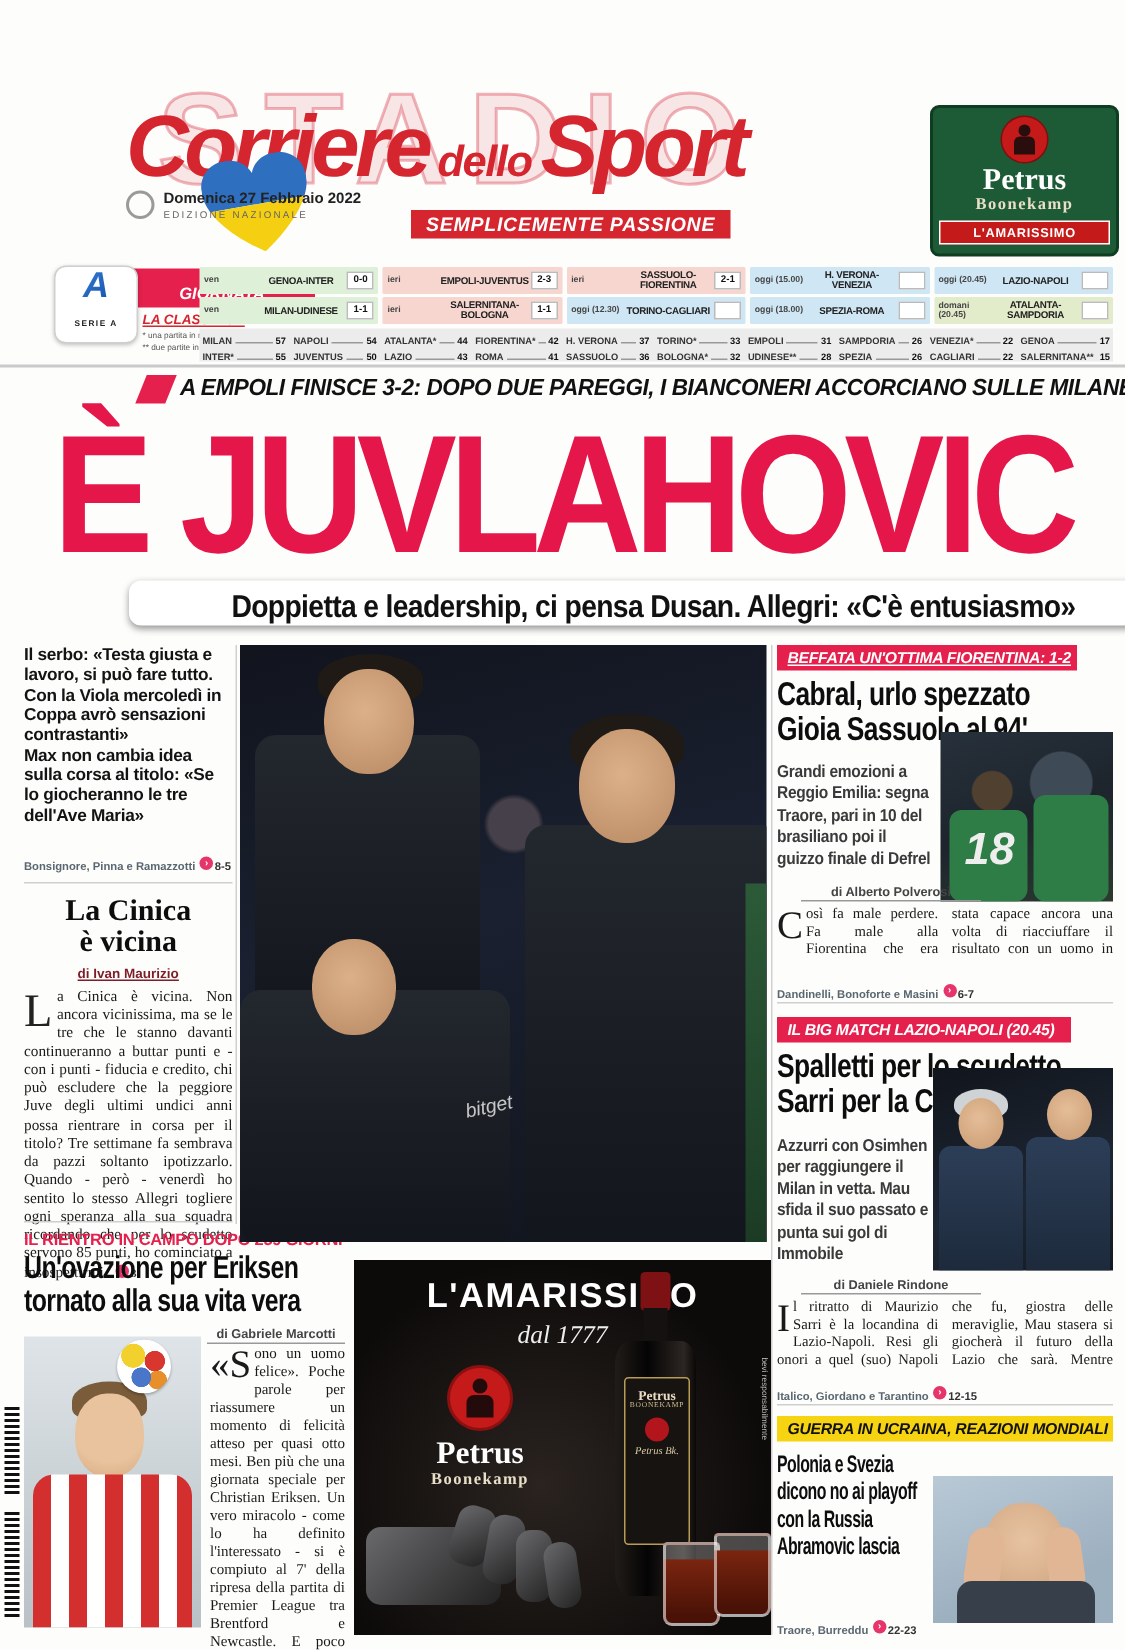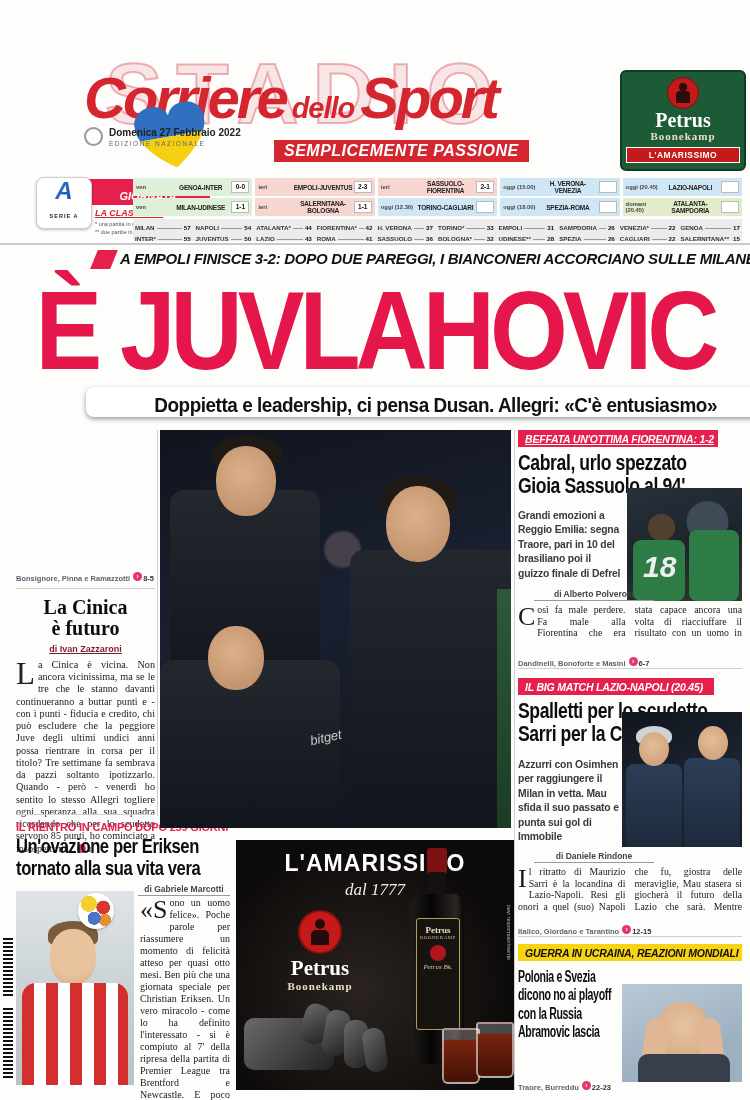--- a/index.html
+++ b/index.html
@@ -8,21 +8,21 @@
   .abs{position:absolute;}
   
   .ghost{left:105px;top:44px;font-size:86px;font-weight:900;letter-spacing:14px;
          color:rgba(222,90,100,0.14);-webkit-text-stroke:2px rgba(214,40,60,0.35);z-index:1;}
   .logo{left:84px;top:64px;width:530px;display:flex;align-items:baseline;gap:6px;z-index:2;
         color:#d5252e;font-style:italic;font-weight:800;}
   .logo .big{font-size:58px;letter-spacing:-3px;}
   .logo .small{font-size:29px;letter-spacing:-1px;}
   .heart{left:136px;top:104px;z-index:3;transform:rotate(-10deg);}
   .tagline{left:274px;top:140px;background:#d5252e;color:#fff;font-weight:700;font-style:italic;
-           font-size:16px;padding:2px 10px;z-index:4;letter-spacing:.5px;}
+           font-size:13px;padding:2px 10px;z-index:4;letter-spacing:.5px;}
   .dateblk{left:84px;top:127px;z-index:4;display:flex;gap:6px;align-items:flex-start;}
   .circ{width:15px;height:15px;border:2px solid #9a9a9a;border-radius:50%;}
   .dateline{font-size:10px;font-weight:700;color:#222;}
   .edition{font-size:6.5px;letter-spacing:1.5px;color:#666;margin-top:2px;}
   .issueblk{left:468px;top:128px;width:165px;text-align:center;z-index:4;}
   .issue{font-size:7.5px;color:#333;}
   .site{font-size:9.5px;font-weight:700;color:#222;text-decoration:none;display:block;margin-top:2px;}
   .adtop{left:620px;top:70px;width:122px;height:97px;background:#1d5a36;border-radius:6px;
          border:2px solid #0f3d22;text-align:center;z-index:4;}
   .emb{width:30px;height:30px;border-radius:50%;background:#c41a1a;margin:5px auto 1px;position:relative;border:1px solid #7d0f0f;}
@@ -430,28 +430,30 @@
   <div class="abs kicker-slash"></div>
   <div class="abs kicker">A EMPOLI FINISCE 3-2: DOPO DUE PAREGGI, I BIANCONERI ACCORCIANO SULLE MILANESI</div>
   <div class="abs headline">È JUVLAHOVIC</div>
   <div class="abs deck">
     <span>Doppietta e leadership, ci pensa Dusan. Allegri: «C'è entusiasmo»</span>
   </div>
 
   <div class="abs vline" style="left:157px;top:430px;height:386px;"></div>
   <div class="abs vline" style="left:514px;top:430px;height:660px;"></div>
 
+  <div class="abs quote">Il serbo: «Testa giusta e lavoro, si può fare tutto. Con la Viola mercoledì in Coppa avrò sensazioni contrastanti»
+Max non cambia idea sulla corsa al titolo: «Se lo giocheranno le tre dell'Ave Maria»</div>
   <div class="abs auth-row">
     <span class="authors">Bonsignore, Pinna e Ramazzotti</span><span class="pageref">›</span><span class="pg">8-5</span>
   </div>
   <div class="abs hline hr1"></div>
 
   <div class="abs cinica-title">La Cinica
-è futuro</div>
-  <div class="abs cinica-by">di Ivan Zazzaroni</div>
+è vicina</div>
+  <div class="abs cinica-by">di Ivan Maurizio</div>
   <div class="abs cinica-body">
     <span class="dropcap">L</span><span>a Cinica è vicina. Non ancora vicinissima, ma se le tre che le stanno davanti continueranno a buttar punti e - con i punti - fiducia e credito, chi può escludere che la peggiore Juve degli ultimi undici anni possa rientrare in corsa per il titolo? Tre settimane fa sembrava da pazzi soltanto ipotizzarlo. Quando - però - venerdì ho sentito lo stesso Allegri togliere ogni speranza alla sua squadra ricordando che per lo scudetto servono 85 punti, ho cominciato a insospettirmi.</span>
     <span class="pageref">›</span><span class="pg">3</span>
   </div>
   <div class="abs hline hr2"></div>
 
   <div class="abs erk-label">IL RIENTRO IN CAMPO DOPO 259 GIORNI</div>
   <div class="abs erk-head">Un'ovazione per Eriksen
 tornato alla sua vita vera</div>
   <div class="abs erk-by">di Gabriele Marcotti</div>

